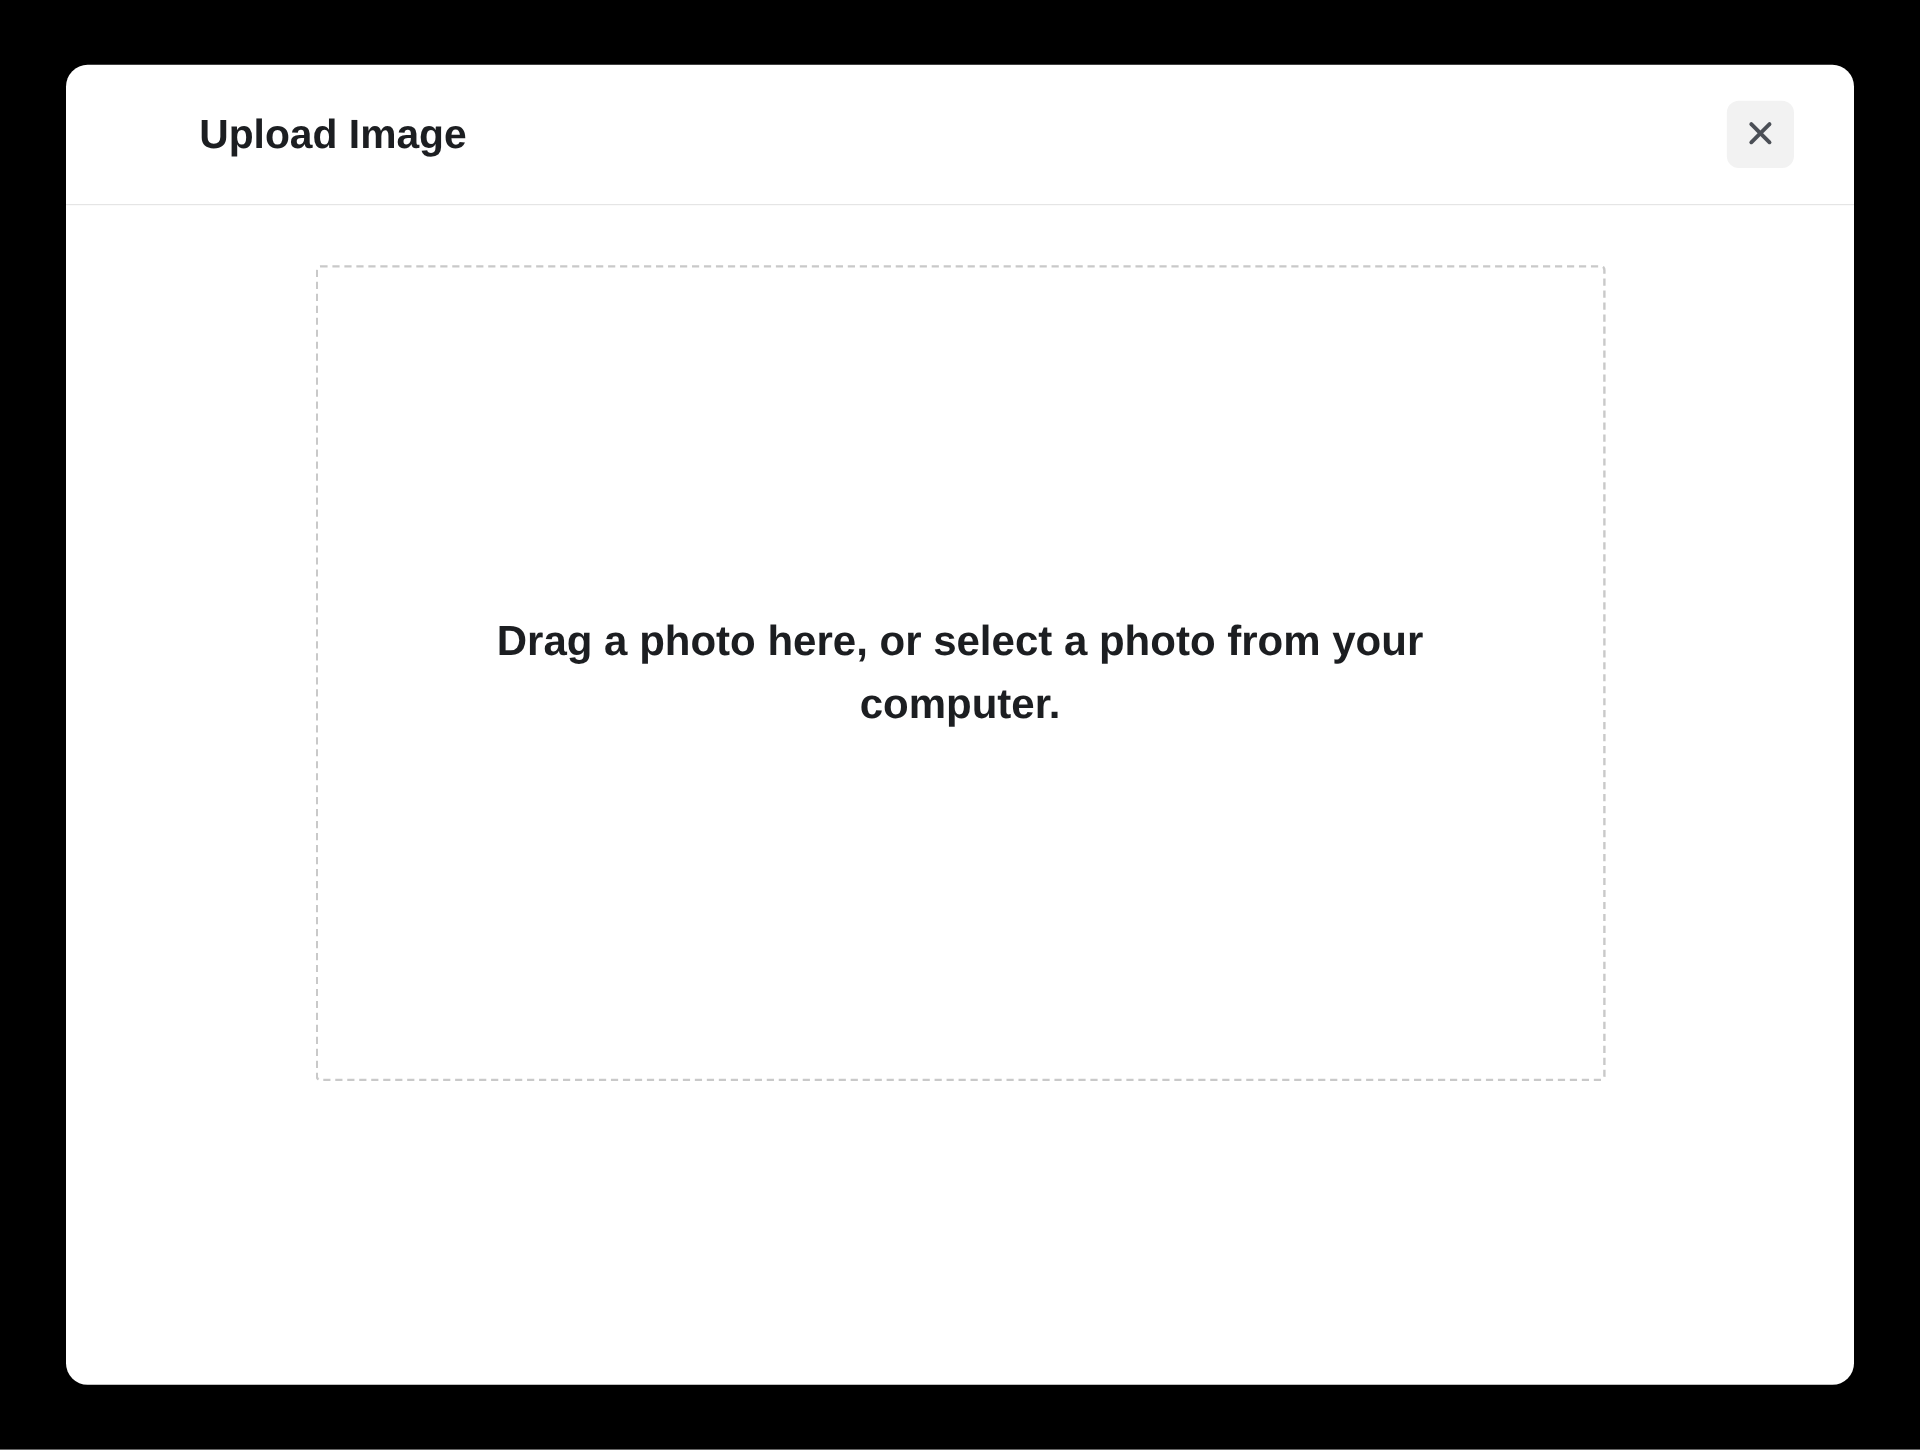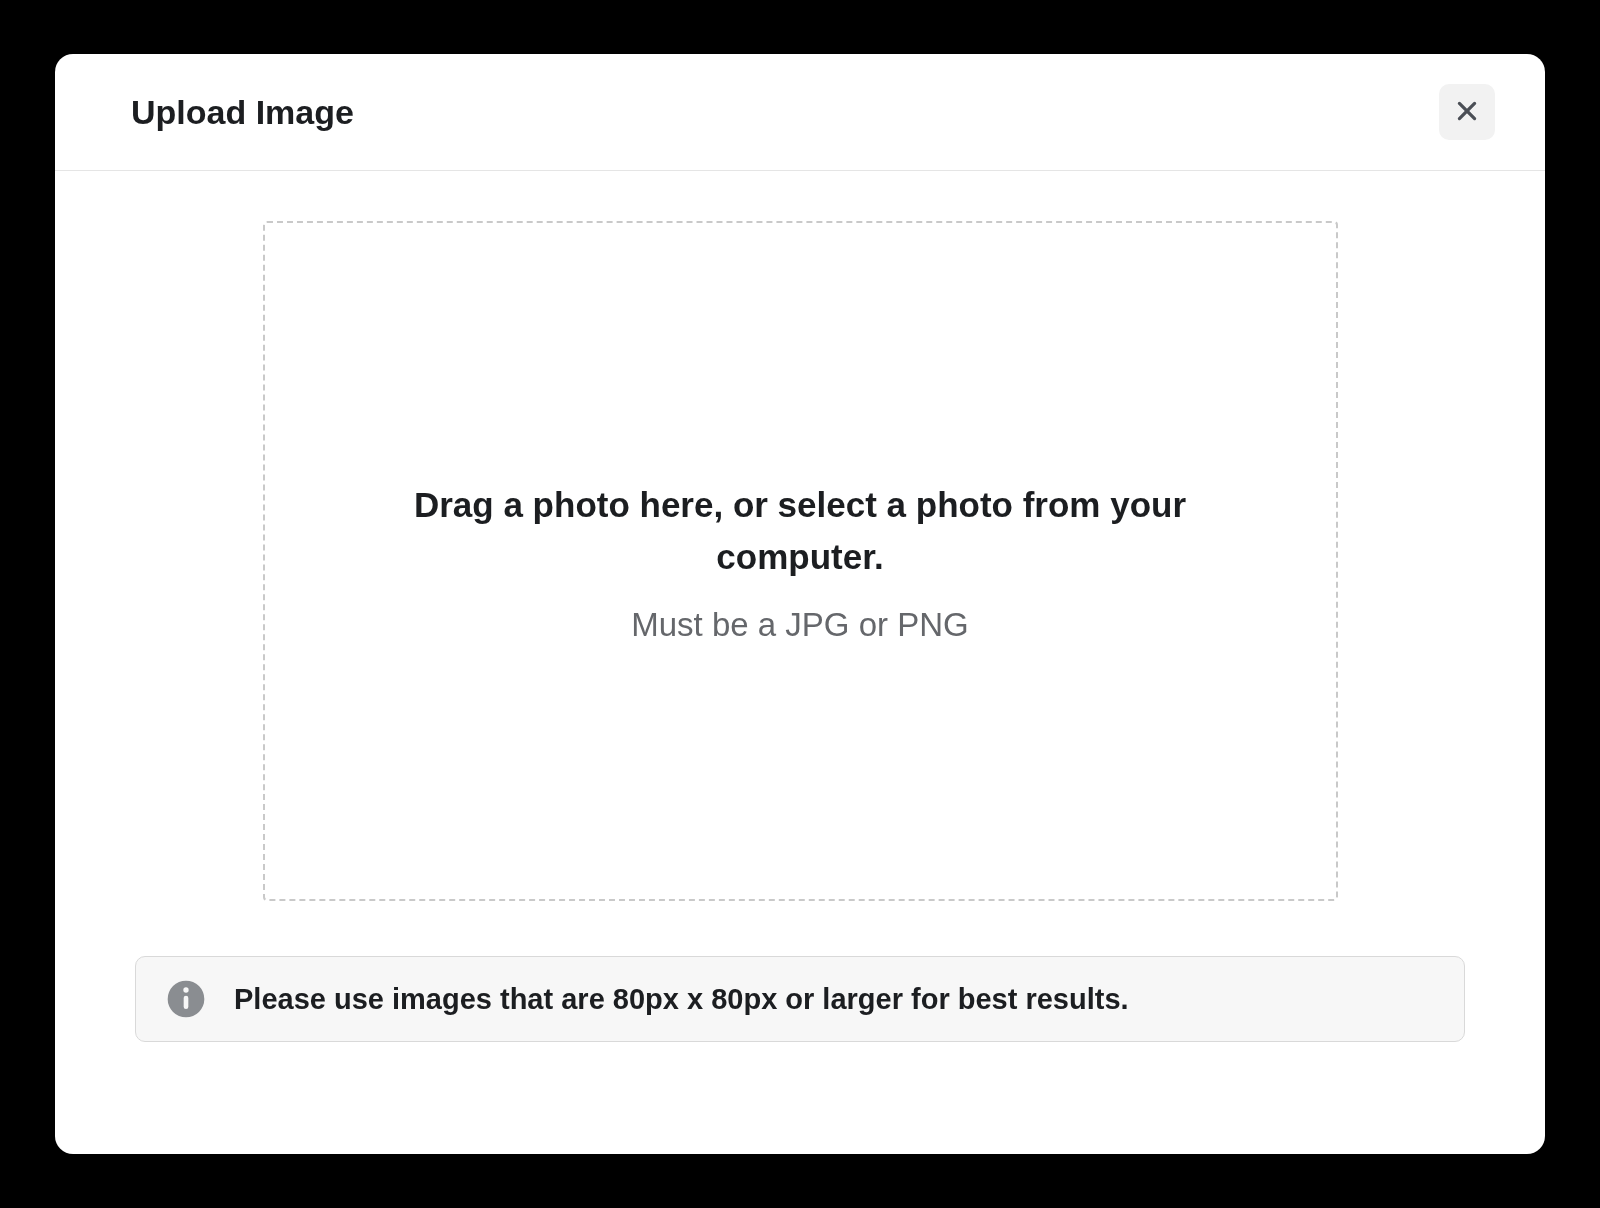--- a/index.html
+++ b/index.html
@@ -22,21 +22,21 @@
       background: #fff;
       border-radius: 18px;
       overflow: hidden;
       display: flex;
       flex-direction: column;
     }
     .modal-header {
       display: flex;
       align-items: center;
       justify-content: space-between;
-      padding: 30px 50px 30px 76px;
+      padding: 30px 50px 30px 111px;
       border-bottom: 1px solid #e5e5e5;
     }
     .modal-title {
       font-size: 34px;
       font-weight: 700;
       color: #1c1e21;
     }
     .close-button {
       width: 56px;
       height: 56px;
@@ -126,26 +126,15 @@
         <svg viewBox="0 0 24 24" fill="none" stroke="#4b4f56" stroke-width="3" stroke-linecap="round">
           <line x1="5" y1="5" x2="19" y2="19"></line>
           <line x1="19" y1="5" x2="5" y2="19"></line>
         </svg>
       </span>
     </button>
   </div>
   <div class="modal-body">
     <div class="dropzone">
       <div class="dropzone-primary">Drag a photo here, or select a photo from your computer.</div>
-      <div class="dropzone-secondary">Must be a JPG or PNG</div>
-    </div>
-    <div class="info-banner">
-      <span class="info-icon-wrap">
-        <svg viewBox="0 0 24 24">
-          <circle cx="12" cy="12" r="11" fill="#8a8d91"></circle>
-          <rect x="10.6" y="10" width="2.8" height="8" rx="1.4" fill="#f7f7f7"></rect>
-          <circle cx="12" cy="6.6" r="1.6" fill="#f7f7f7"></circle>
-        </svg>
-      </span>
-      <span class="info-text">Please use images that are 80px x 80px or larger for best results.</span>
     </div>
   </div>
 </div>
 
 </body></html>

